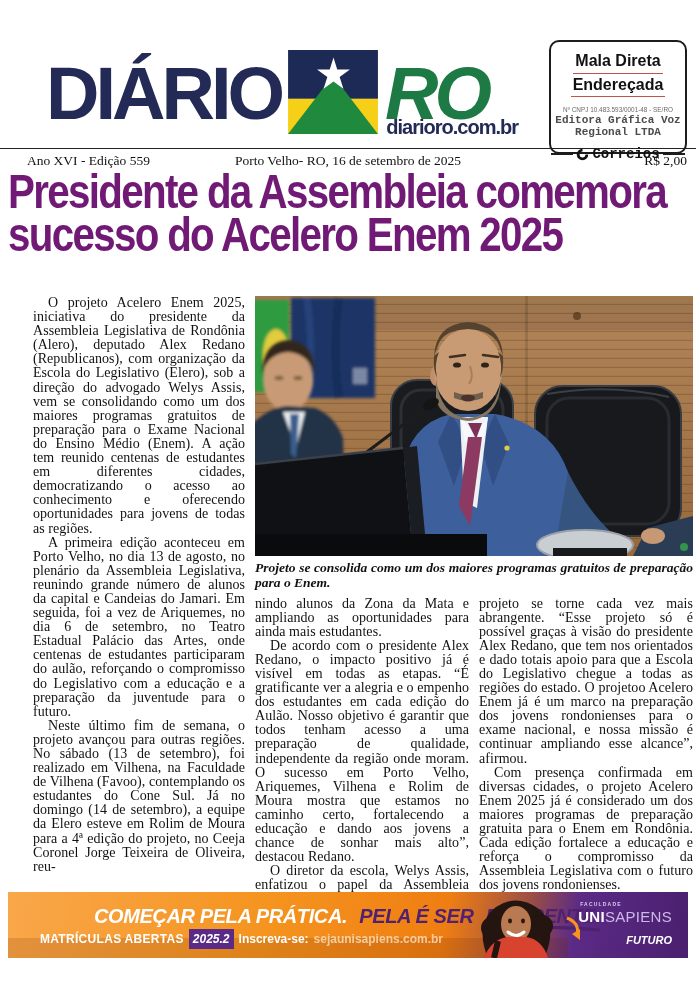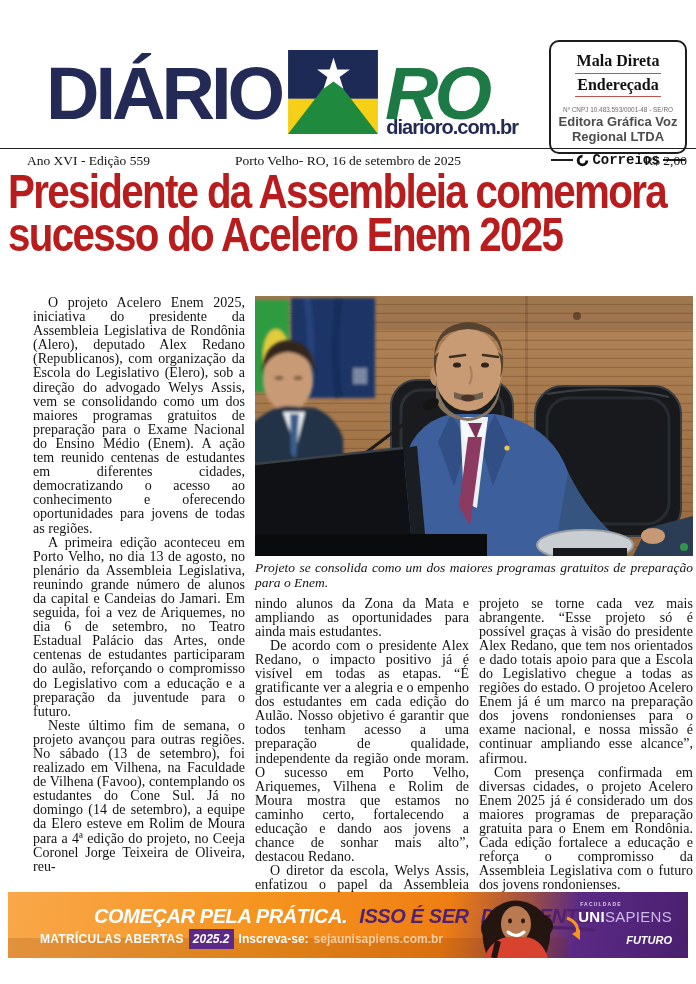--- a/index.html
+++ b/index.html
@@ -12,51 +12,51 @@
              letter-spacing:-4px;line-height:1;}
   .logo-navy{color:#232a56;}
   .logo-green{color:#1e7a45;font-style:italic;}
   .flagbox{width:90px;height:84px;margin:0 7px;transform:translateY(-2px);}
   .website{position:absolute;left:46px;top:116px;width:472px;text-align:right;
            font-family:"Liberation Sans",sans-serif;font-weight:900;font-size:20px;
            letter-spacing:-1px;color:#232a56;}
 
   .mala{position:absolute;left:549px;top:40px;width:138px;height:114px;border:2.5px solid #1c1c1c;
         border-radius:10px;text-align:center;padding-top:8px;box-sizing:border-box;background:#fff;}
-  .mala-line{font-family:Liberation Serif, serif;font-weight:700;font-size:16px;line-height:1.35;
+  .mala-line{font-family:Liberation Sans, sans-serif;font-weight:700;font-size:16px;line-height:1.35;
              display:inline-block;border-bottom:1.5px solid #c0544d;padding:0 2px 1px;}
   .mala-cnpj{margin-top:9px;font-family:"Liberation Sans",sans-serif;font-size:6.4px;color:#6a6a6a;}
-  .mala-pub{font-family:Liberation Sans, sans-serif;font-size:13px;color:#4c4c4c;font-weight:700;margin-top:1px;}
+  .mala-pub{font-family:Liberation Mono, monospace;font-size:11px;color:#4c4c4c;font-weight:700;margin-top:1px;}
   .correios-row{margin-top:8px;display:flex;align-items:center;justify-content:center;gap:3px;}
   .correios-row .dash{height:2px;background:#1c1c1c;flex:1;max-width:26px;}
   .correios-txt{font-family:Liberation Mono, monospace;font-weight:700;font-size:14px;color:#111;}
 
   
   .infobar{position:absolute;left:0;top:148px;width:696px;border-top:1.5px solid #222;
            font-size:13.5px;height:22px;}
   .info-left{position:absolute;left:27px;top:4px;}
   .info-center{position:absolute;left:0;right:0;top:4px;text-align:center;}
   .info-right{position:absolute;right:9px;top:4px;}
 
   
   .headline{position:absolute;left:8px;top:170px;width:686px;
-            font-family:"Liberation Sans",sans-serif;font-weight:900;color:#b91c1c;}
+            font-family:"Liberation Sans",sans-serif;font-weight:900;color:#701a75;}
   .headline .hl{display:block;height:43px;}
   .headline .hl span{display:inline-block;font-size:48px;line-height:0.92;letter-spacing:-2px;
                      transform:scaleX(0.84);transform-origin:0 50%;white-space:nowrap;}
 
   
   .article{position:absolute;left:33px;top:257px;width:660px;display:flex;gap:10px;margin-top:39px;}
   .colA{width:212px;height:632px;overflow:hidden;}
   .bodytxt{font-size:14px;line-height:14.1px;text-align:justify;letter-spacing:0.05px;}
   .bodytxt p{margin:0;}
   .bodytxt p.ind{text-indent:15px;}
   .rightwrap{width:438px;}
   .photo{width:438px;height:260px;overflow:hidden;background:#a87b4c;}
-  .caption{margin-top:4px;font-weight:400;font-style:italic;font-size:13.5px;line-height:1.13;
+  .caption{margin-top:4px;font-weight:700;font-style:italic;font-size:13.5px;line-height:1.13;
            text-align:justify;}
   .cols2{margin-top:6px;display:flex;gap:10px;}
   .colB,.colC{width:214px;height:334px;overflow:hidden;}
 
   
   .banner{position:absolute;left:8px;top:892px;width:680px;height:66px;overflow:hidden;
           background:linear-gradient(100deg,#f9a74a 0%,#f5941f 38%,#ef7e12 64%,#9a4e46 76%,#5b2a86 83%,#4a1f6e 100%);}
   .banner-band{position:absolute;left:0;bottom:0;height:20px;width:560px;background:rgba(105,35,0,0.16);}
   .banner-head{position:absolute;left:86px;top:13px;white-space:nowrap;
                font-family:"Liberation Sans",sans-serif;font-weight:900;font-style:italic;
@@ -244,21 +244,21 @@
         </div>
       </div>
     </div>
   </div>
 
   <div class="banner">
     <div class="banner-band"></div>
 
     <div class="banner-head">
       <span class="bh-white">COMEÇAR PELA PRÁTICA.</span>
-      <span class="bh-purple">ISSO É SER</span>
+      <span class="bh-purple">PELA É SER</span>
       <span class="bh-purple bh-underline">
         <span>DIFERENTE.</span>
         <svg viewBox="0 0 120 8" preserveAspectRatio="none">
           <path d="M2,6 Q60,-2 118,4" stroke="#4f2170" stroke-width="3" fill="none" stroke-linecap="round"></path>
         </svg>
       </span>
     </div>
 
     <div class="banner-bottom">
       <span class="bb-label">MATRÍCULAS ABERTAS</span>

